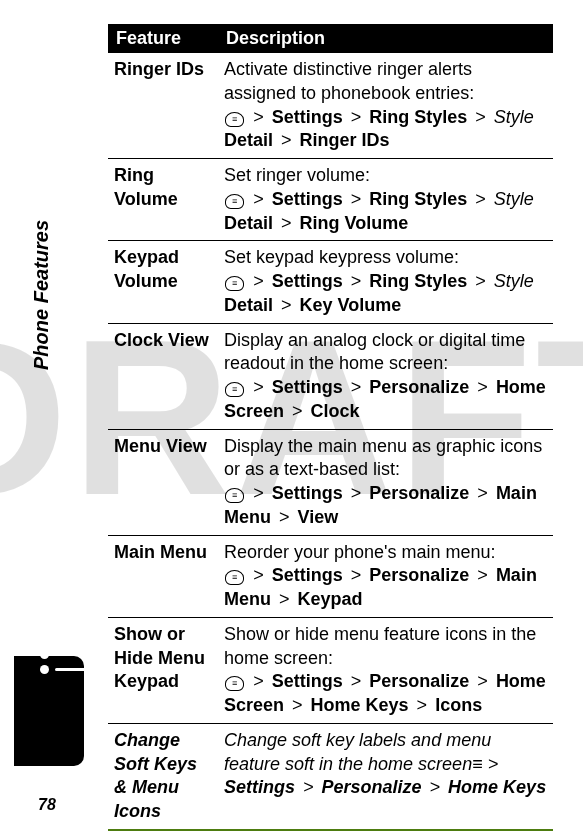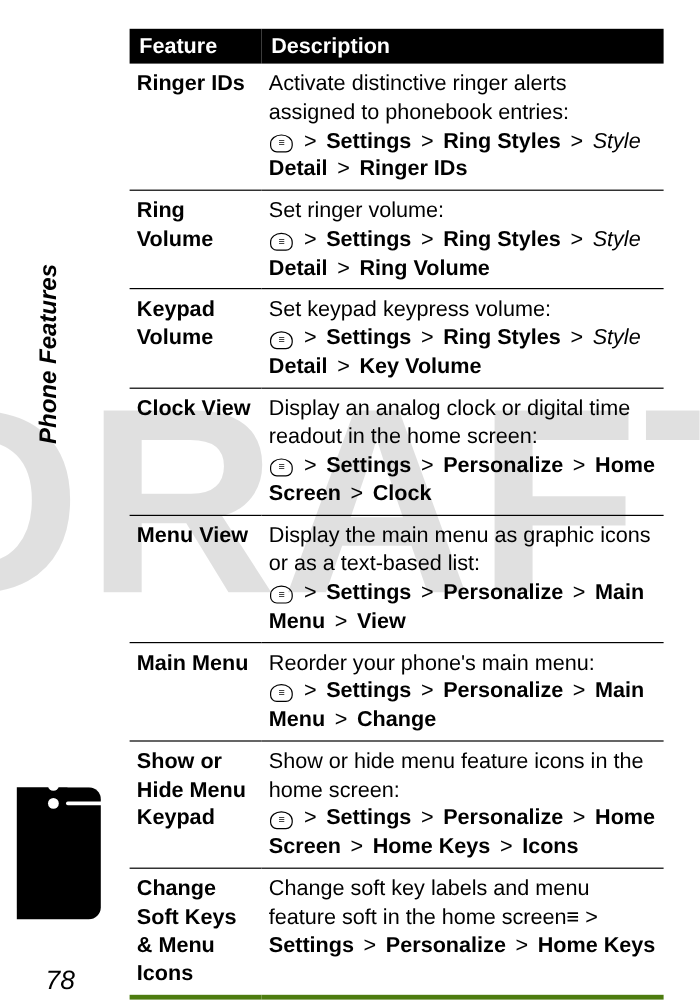--- a/index.html
+++ b/index.html
@@ -45,21 +45,21 @@
     padding: 5px 6px 5px 6px;
     font-size: 18px;
     line-height: 1.32;
     border-bottom: 1px solid #000;
     margin-top: 28px;
   }
   table.feat td.fcol {
     width: 110px;
     font-weight: bold;
   }
-  table.feat tr:last-child td { border-bottom: 4px solid #4d7c0f; }
+  table.feat tr:last-child td { border-bottom: 2px solid #4d7c0f; font-style: italic; }
   table.feat tr:first-child th { border-bottom: none; }
   .path .menukey {
     display: inline-block;
     border: 1.5px solid #000;
     border-radius: 10px 10px 6px 6px / 8px 8px 6px 6px;
     font-size: 9px;
     line-height: 10px;
     padding: 1px 6px 2px 6px;
     font-family: Arial, sans-serif;
     vertical-align: 1px;
@@ -108,24 +108,24 @@
   }
   .line {
     height: 3px;
     background: #fff;
     flex: 1;
     border-radius: 2px;
   }
   .pagenum {
     position: absolute;
     left: 38px;
-    bottom: 6px;
-    font-weight: normal;
+    bottom: 22px;
+    font-weight: bold;
     font-style: italic;
-    font-size: 22px;
+    font-size: 16px;
   }
 </style>
 </head>
 <body>
 
 <div class="watermark">DRAFT</div>
 
 <div class="page">
 
   <div class="content">
@@ -152,21 +152,21 @@
           <tr>
             <td class="fcol">Clock View</td>
             <td><span>Display an analog clock or digital time readout in the home screen:</span><br><span class="path"><span class="menukey">≡</span><span class="sep"> &gt; </span><span class="mi">Settings</span><span class="sep"> &gt; </span><span class="mi">Personalize</span><span class="sep"> &gt; </span><span class="mi">Home Screen</span><span class="sep"> &gt; </span><span class="mi">Clock</span></span></td>
           </tr>
           <tr>
             <td class="fcol">Menu View</td>
             <td><span>Display the main menu as graphic icons or as a text-based list:</span><br><span class="path"><span class="menukey">≡</span><span class="sep"> &gt; </span><span class="mi">Settings</span><span class="sep"> &gt; </span><span class="mi">Personalize</span><span class="sep"> &gt; </span><span class="mi">Main Menu</span><span class="sep"> &gt; </span><span class="mi">View</span></span></td>
           </tr>
           <tr>
             <td class="fcol">Main Menu</td>
-            <td><span>Reorder your phone's main menu:</span><br><span class="path"><span class="menukey">≡</span><span class="sep"> &gt; </span><span class="mi">Settings</span><span class="sep"> &gt; </span><span class="mi">Personalize</span><span class="sep"> &gt; </span><span class="mi">Main Menu</span><span class="sep"> &gt; </span><span class="mi">Change</span></span></td>
+            <td><span>Reorder your phone's main menu:</span><br><span class="path"><span class="menukey">≡</span><span class="sep"> &gt; </span><span class="mi">Settings</span><span class="sep"> &gt; </span><span class="mi">Personalize</span><span class="sep"> &gt; </span><span class="mi">Main Menu</span><span class="sep"> &gt; </span><span class="mi">Keypad</span></span></td>
           </tr>
           <tr>
             <td class="fcol">Show or Hide Menu Keypad</td>
             <td><span>Show or hide menu feature icons in the home screen:</span><br><span class="path"><span class="menukey">≡</span><span class="sep"> &gt; </span><span class="mi">Settings</span><span class="sep"> &gt; </span><span class="mi">Personalize</span><span class="sep"> &gt; </span><span class="mi">Home Screen</span><span class="sep"> &gt; </span><span class="mi">Home Keys</span><span class="sep"> &gt; </span><span class="mi">Icons</span></span></td>
           </tr>
           <tr>
             <td class="fcol">Change Soft Keys &amp; Menu Icons</td>
             <td><span>Change soft key labels and menu feature soft in the home screen</span><span class="menukey">≡</span> <span class="sep">&gt; </span><span class="path"><span class="mi">Settings</span><span class="sep"> &gt; </span><span class="mi">Personalize</span><span class="sep"> &gt; </span><span class="mi">Home Keys</span></span></td>
           </tr>
         </tbody>

